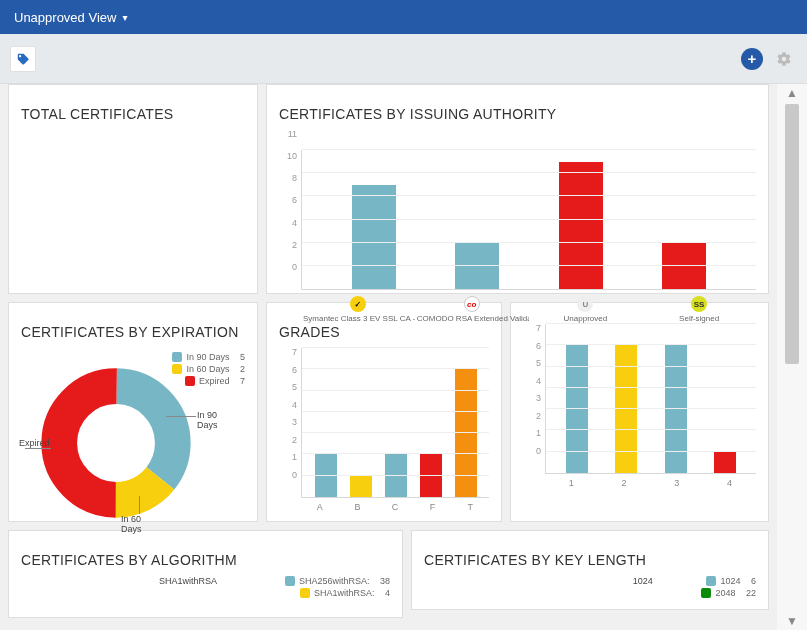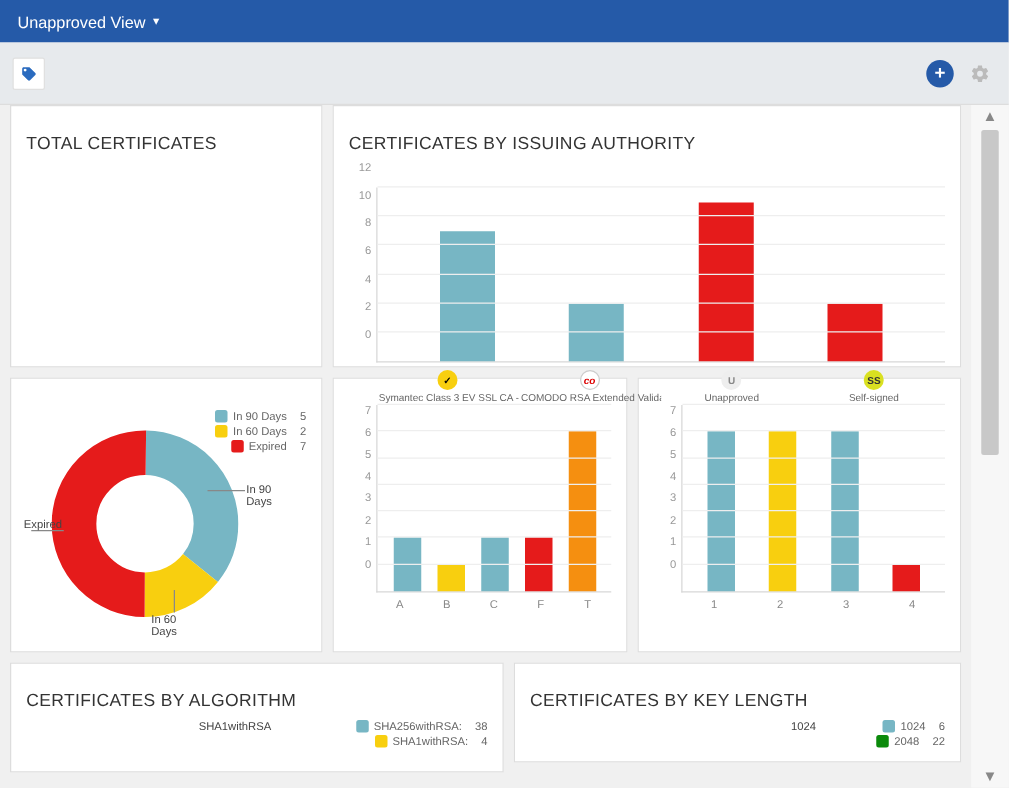--- a/index.html
+++ b/index.html
@@ -243,21 +243,21 @@
       <div class="card-title">CERTIFICATES BY ISSUING AUTHORITY</div>
       <div class="chart">
         <div class="barplot">
           <div class="yaxis">
             <span>0</span>
               <span>2</span>
               <span>4</span>
               <span>6</span>
               <span>8</span>
               <span>10</span>
-              <span>12</span>
+              <span>11</span>
           </div>
           <div class="plot" style="height:140px">
             <div class="gridlines">
               <div style="bottom:16.7%"></div>
                 <div style="bottom:33.3%"></div>
                 <div style="bottom:50%"></div>
                 <div style="bottom:66.7%"></div>
                 <div style="bottom:83.3%"></div>
                 <div style="bottom:100%"></div>
             </div>
@@ -278,20 +278,21 @@
           <div>COMODO RSA Extended Validation S</div>
           <div>Unapproved</div>
           <div>Self-signed</div>
         </div>
       </div>
     </div>
   </div>
 
   <div class="grid-row">
     <div class="card exp">
+      <div class="card-title">CERTIFICATES BY EXPIRATION</div>
       <div class="donut-wrap">
         <div class="donut-area">
           <svg class="donut-svg" viewBox="0 0 42 42" style="position:absolute; left:20px; top:20px">
             <circle cx="21" cy="21" r="15.9" fill="#fff"></circle>
 
             <circle cx="21" cy="21" r="15.9" fill="transparent" stroke="#77b6c4" stroke-width="10" stroke-dasharray="35.7 64.3" stroke-dashoffset="25"></circle>
             <circle cx="21" cy="21" r="15.9" fill="transparent" stroke="#f8cf0f" stroke-width="10" stroke-dasharray="14.3 85.7" stroke-dashoffset="89.3"></circle>
             <circle cx="21" cy="21" r="15.9" fill="transparent" stroke="#e51b1b" stroke-width="10" stroke-dasharray="50 50" stroke-dashoffset="75"></circle>
             <circle cx="21" cy="21" r="9" fill="#fff"></circle>
           </svg>
@@ -304,20 +305,21 @@
         </div>
         <div class="legend" style="width:82px; padding-top:4px">
           <div class="row"><span class="swatch sw-teal"></span><span>In 90 Days</span>&nbsp;<span>5</span></div>
           <div class="row"><span class="swatch sw-yellow"></span><span>In 60 Days</span>&nbsp;<span>2</span></div>
           <div class="row"><span class="swatch sw-red"></span><span>Expired</span>&nbsp;<span>7</span></div>
         </div>
       </div>
     </div>
 
     <div class="card grades mini">
+      <div class="card-title">GRADES</div>
       <div class="barplot">
         <div class="yaxis">
           <span>0</span>
             <span>1</span>
             <span>2</span>
             <span>3</span>
             <span>4</span>
             <span>5</span>
             <span>6</span>
             <span>7</span>

